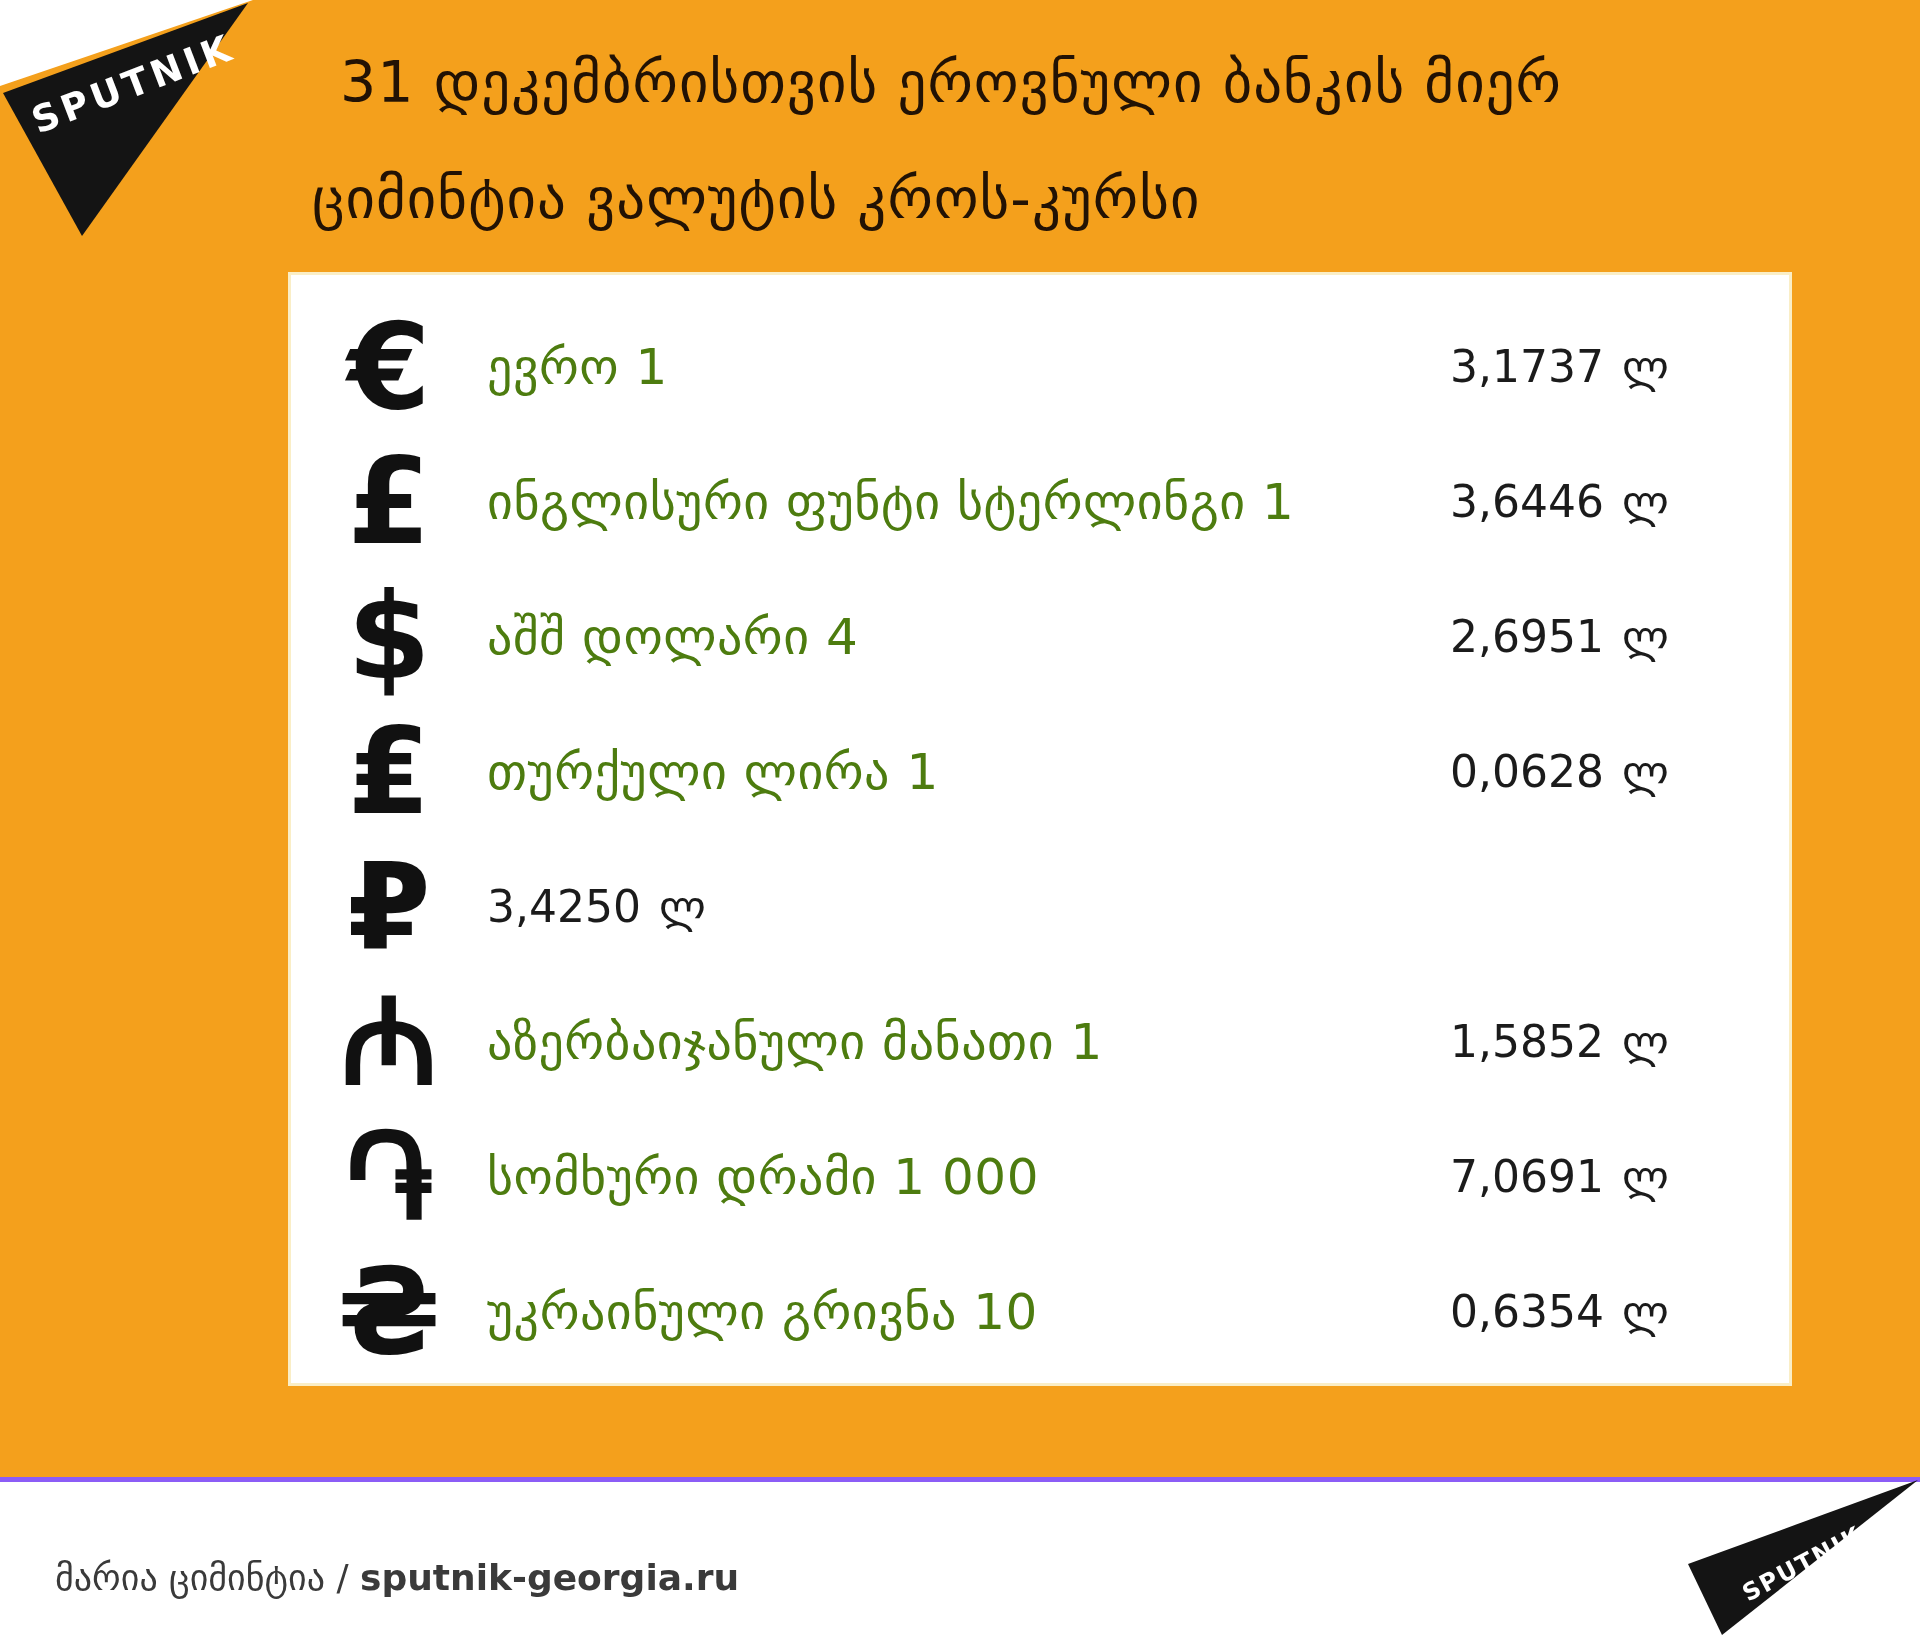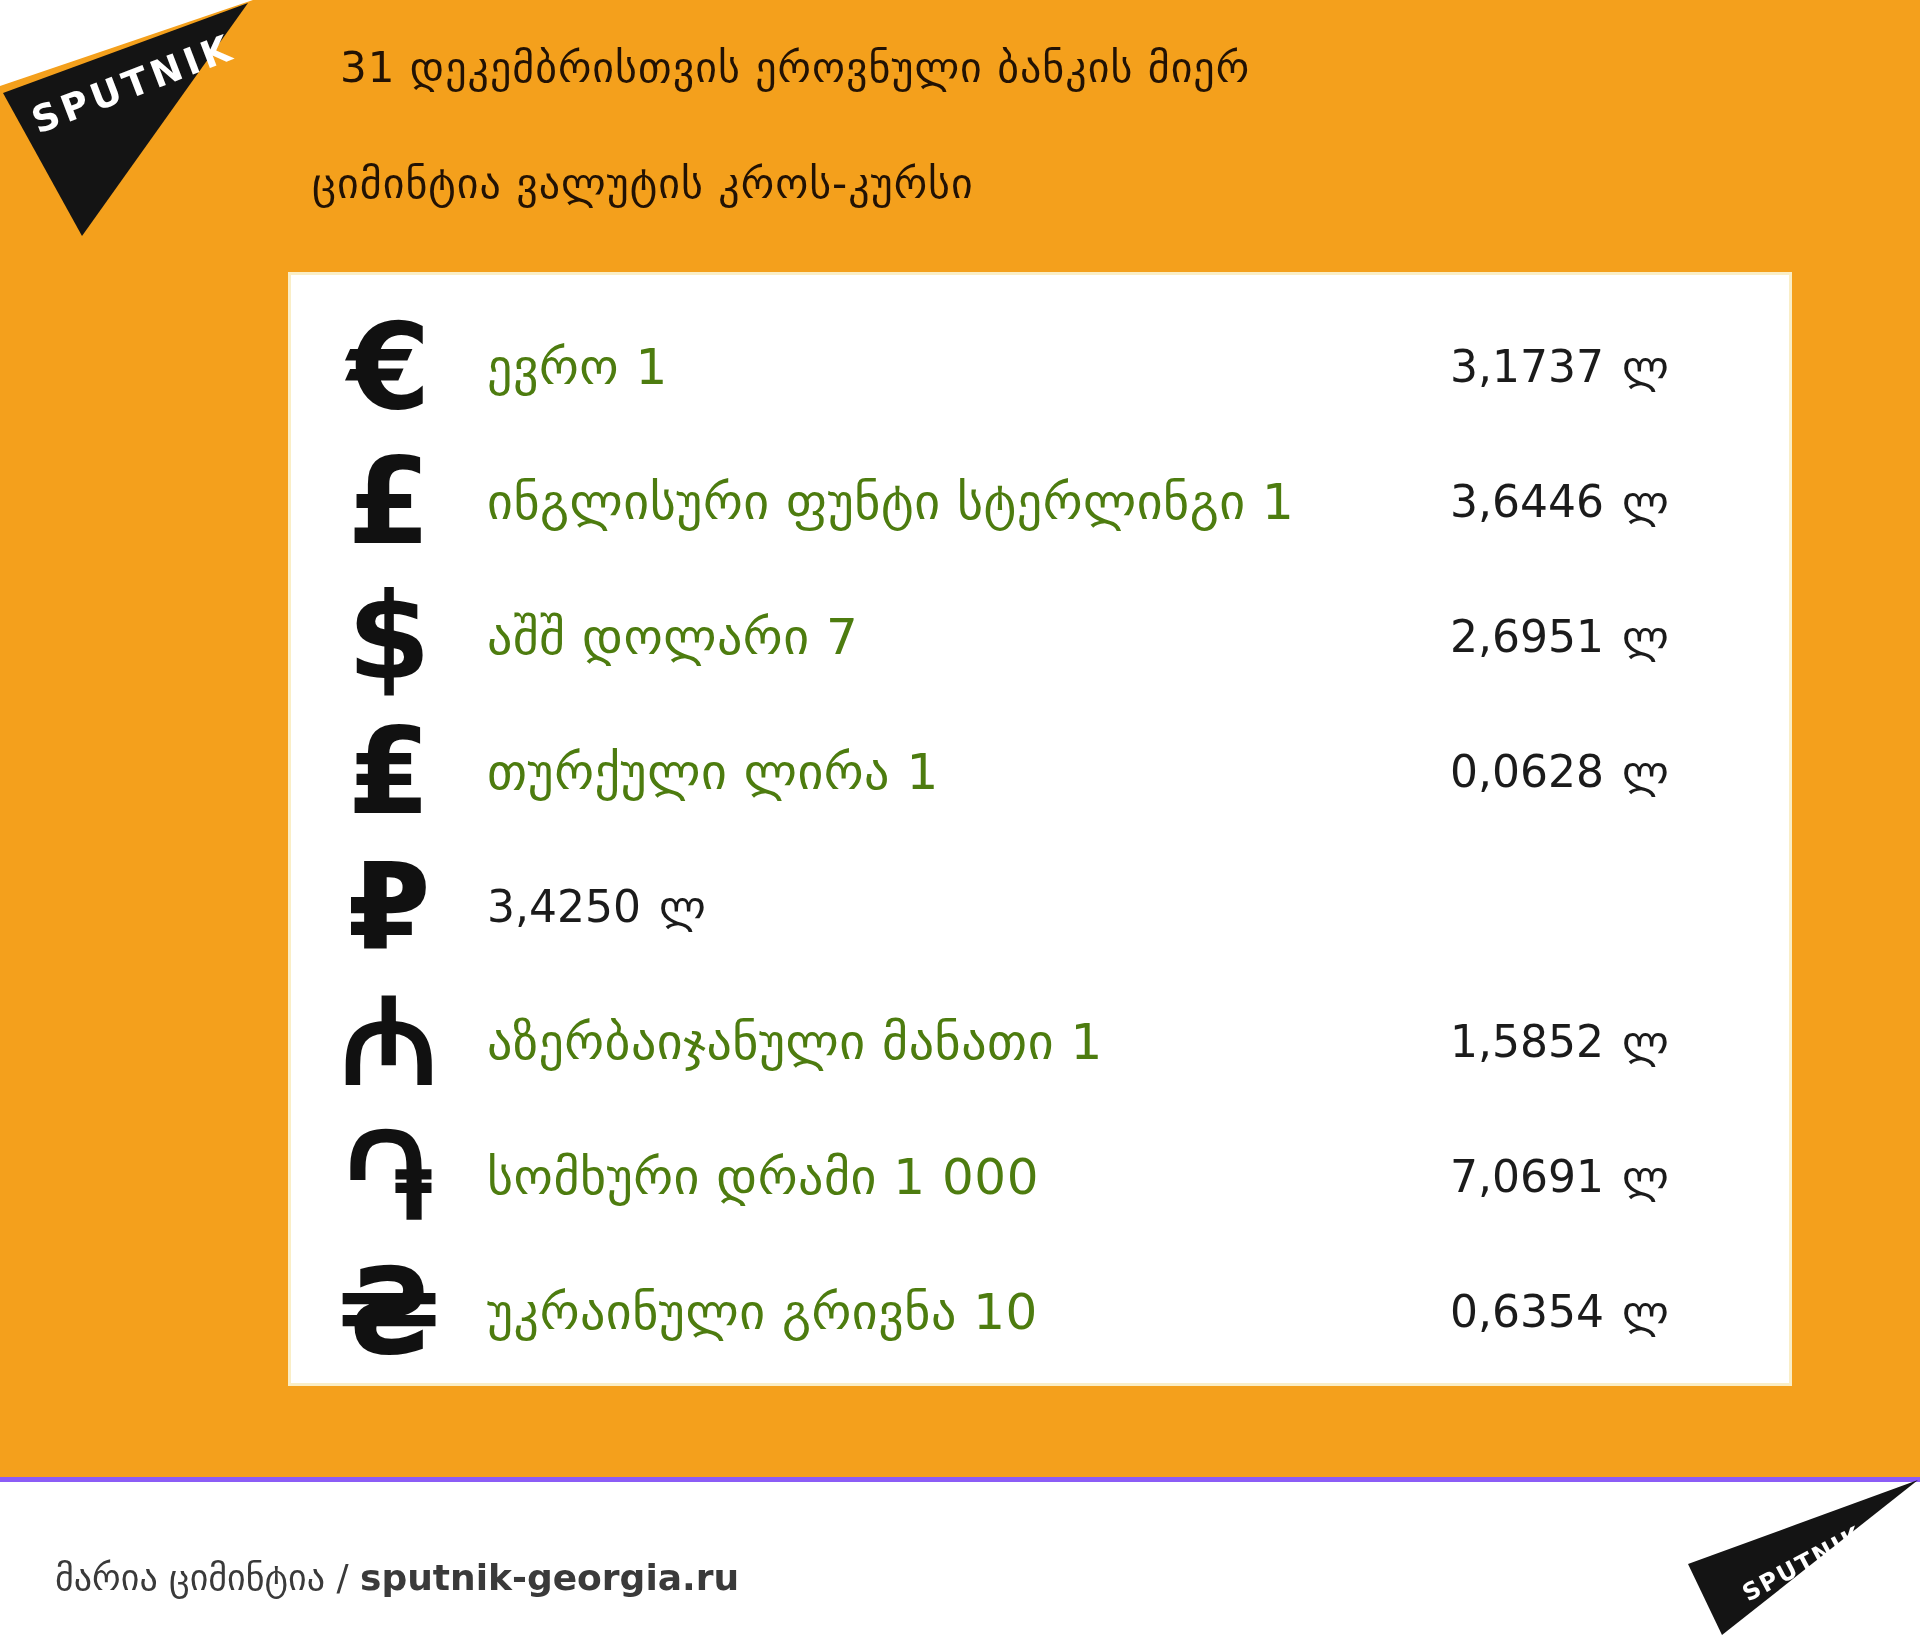--- a/index.html
+++ b/index.html
@@ -9,22 +9,22 @@
     font-family:"DejaVu Sans", sans-serif;
   }
   .orange-bg {
     position:absolute; left:0; top:0; width:1920px; height:1477px;
     background:#F4A01C;
   }
   .logo-tl { position:absolute; left:0; top:0; }
   .logo-br { position:absolute; left:1680px; top:1480px; }
 
   .title {
-    position:absolute; left:312px; top:10px;
-    color:#221204; font-size:42px; font-weight:500;
+    position:absolute; left:312px; top:24px;
+    color:#221204; font-size:57px; font-weight:500;
     line-height:116px; letter-spacing:1px; white-space:nowrap;
   }
   .title .l1 { padding-left:28px; }
 
   .card {
     position:absolute; left:288px; top:272px; width:1504px; height:1114px;
     background:#ffffff; box-sizing:border-box;
     border:3px solid #faeec6; padding-top:24px;
   }
   .row { display:flex; align-items:center; height:135px; }
@@ -84,21 +84,21 @@
       <span class="sym">£</span>
       <span class="lbl">ინგლისური ფუნტი სტერლინგი 1</span>
       <span class="val">
           <span>3,6446</span>
           <span>ლ</span>
         </span>
     </div>
 
     <div class="row">
       <span class="sym">$</span>
-      <span class="lbl">აშშ დოლარი 7</span>
+      <span class="lbl">აშშ დოლარი 4</span>
       <span class="val">
           <span>2,6951</span>
           <span>ლ</span>
         </span>
     </div>
 
     <div class="row">
       <span class="sym">₤</span>
       <span class="lbl">თურქული ლირა 1</span>
       <span class="val">

